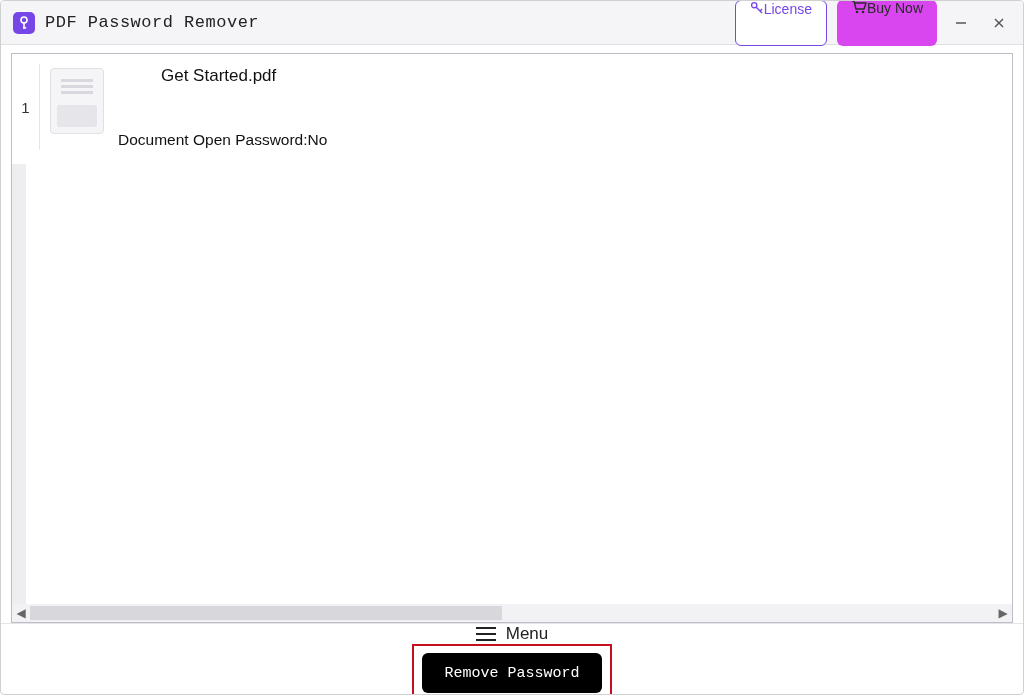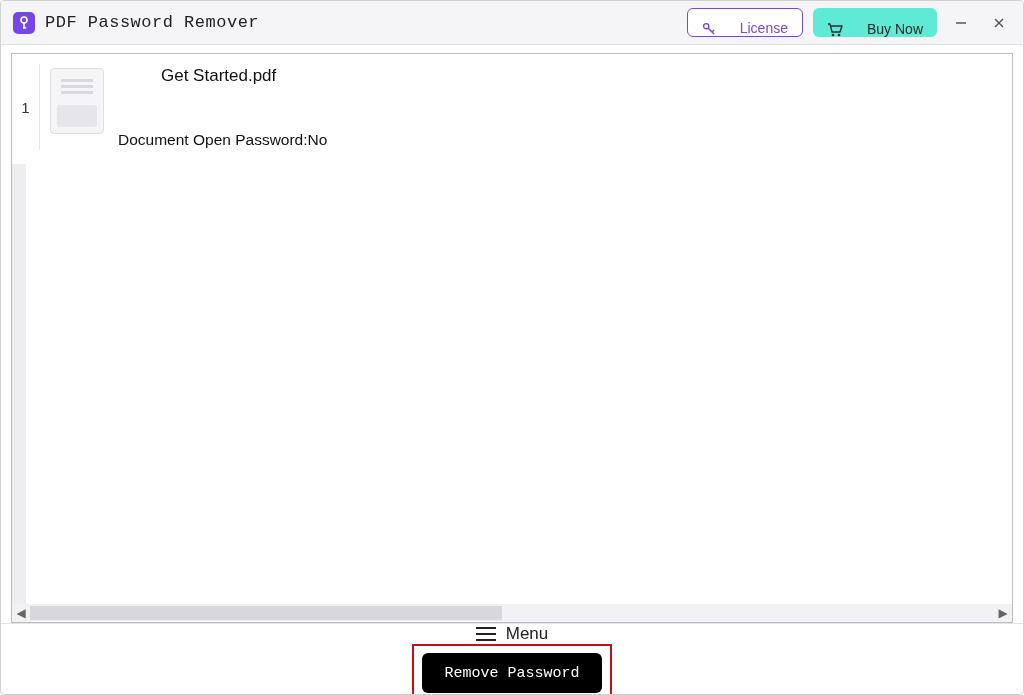--- a/index.html
+++ b/index.html
@@ -33,37 +33,37 @@
   }
   .app-title {
     font-family: "Courier New", monospace;
     font-size: 17px;
     color: #222;
     letter-spacing: 0.5px;
   }
   .titlebar-spacer { flex: 1; }
   .btn {
     display: inline-flex;
-    align-items: flex-end;
-    gap: 24px;
-    height: 29px;
+    align-items: flex-start;
+    gap: 0;
+    height: 46px;
     padding: 0 14px;
     border-radius: 6px;
     font-size: 14px;
     cursor: pointer;
     font-family: inherit;
   }
   .btn-license {
     border: 1.5px solid #7646e6;
     color: #7646e6;
     background: #fff;
   }
   .btn-buy {
     border: none;
-    background: #5eead4;
+    background: #d946ef;
     color: #2a2a2a;
     font-weight: 500;
   }
   .win-ctrl {
     width: 28px; height: 30px;
     display: flex;
     align-items: center;
     justify-content: center;
     color: #555;
     cursor: pointer;

